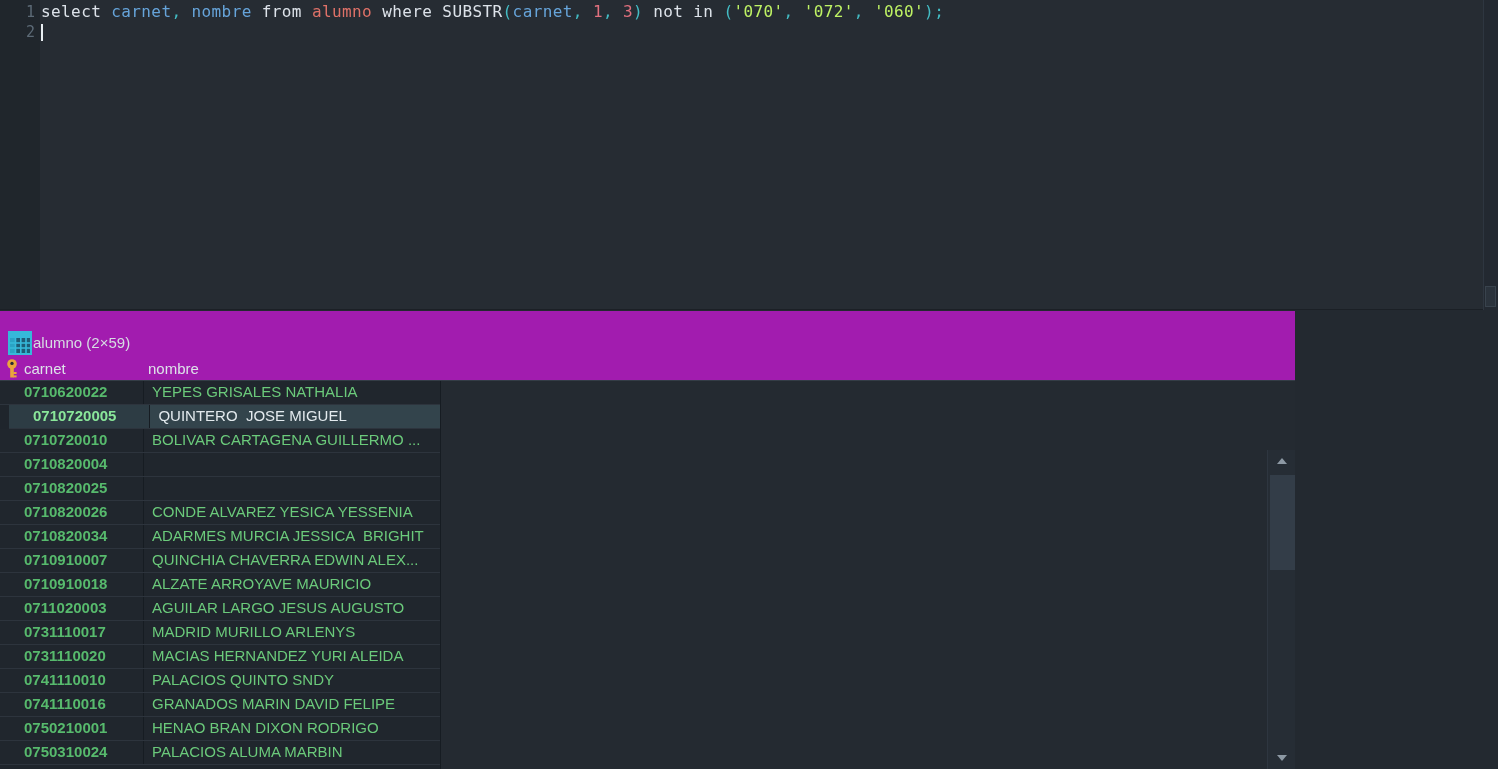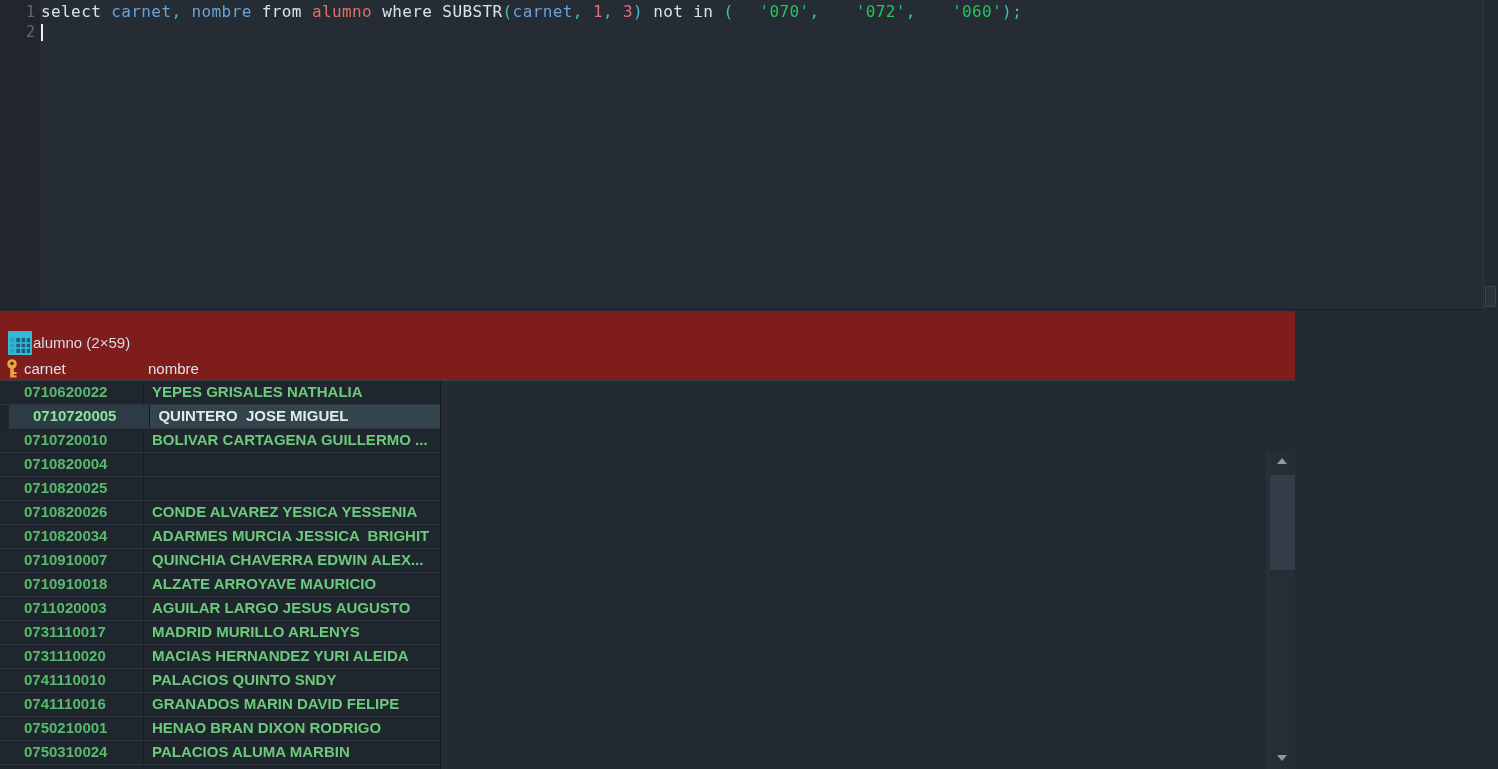--- a/index.html
+++ b/index.html
@@ -15,32 +15,32 @@
             font:15px/20px "DejaVu Sans Mono", monospace; text-align:right;
             padding:2px 5px 0 0; flex:none; }
   .code-area { flex:1; font:16px/20px "DejaVu Sans Mono", monospace;
                letter-spacing:0.4px; padding:2px 0 0 1px; white-space:pre;
                color:#d6dde4; overflow:hidden; }
   .code-line { height:20px; }
   .tk-kw  { color:#dde3ea; font-weight:normal;text-align:center; }
   .tk-id  { color:#66a4da; }
   .tk-tbl { color:#de7168; }
   .tk-num { color:#e0707e; }
-  .tk-str { color:#22c55e;margin-left:26px; }
+  .tk-str { color:#bef264; }
   .tk-p   { color:#43bcc4; }
   .caret { display:inline-block; width:2px; height:17px; background:#e8eef2;
            vertical-align:text-bottom; }
   .ed-scrollbar { position:absolute; top:0; right:0; width:15px; height:310px;
                   background:#232931; border-left:1px solid #2e3640; }
   .ed-corner { position:absolute; bottom:3px; left:1px; width:11px; height:21px;
                border:1px solid #39434d; background:#2b333c; }
 
   
   .results { position:absolute; top:311px; left:0; width:1295px; height:458px;
-             background:#7f1d1d; }
+             background:#a21caf; }
   .res-title { height:45px; display:flex; align-items:flex-end;
                padding:0 0 1px 8px; }
   .res-title .tbl-icon { width:24px; height:24px; flex:none; }
   .res-title-label { color:#d6dde3; font-size:15px; line-height:24px;
                      margin-left:1px; }
 
   .res-header { height:24px; display:flex; color:#dde3e9; font-size:15px; }
   .hdr-cell { display:flex; align-items:center; }
   .hdr-carnet { width:144px; padding-left:5px; gap:5px; }
   .hdr-nombre { width:296px; padding-left:4px; }
@@ -48,21 +48,21 @@
 
   .grid { position:absolute; top:69px; left:0; right:0; bottom:0;
           background:#242a31; border-top:1px solid #343d46; }
   .cells { position:absolute; top:0; left:0; width:441px; height:100%;
            background:#1f252c; border-right:1px solid #161c22; }
   .row { display:flex; height:24px; border-bottom:1px solid #2d343d;
          background:#20262d; font-size:15px; white-space:pre; }
   .cell { height:100%; line-height:22px; overflow:hidden; }
   .cell-carnet { width:144px; padding-left:24px; border-right:1px solid #161c22;
                  color:#57ba6d; font-weight:bold; }
-  .cell-nombre { width:296px; padding-left:8px; color:#6bca7b;font-weight:bold; }
+  .cell-nombre { width:296px; padding-left:8px; color:#6bca7b; }
   .row.selected { background:#2d3c44;margin-left:9px; }
   .row.selected .cell-carnet { color:#8ae79a; }
   .row.selected .cell-nombre { color:#e3eaee; background:#33444c; }
 
   
   .v-scroll { position:absolute; top:69px; right:0; bottom:0; width:28px;
               background:#262d35; border-left:1px solid #2e3640; }
   .sb-btn { position:absolute; left:0; width:27px; height:22px;
             display:flex; align-items:center; justify-content:center; }
   .sb-btn.up { top:0; } .sb-btn.down { bottom:0; }

